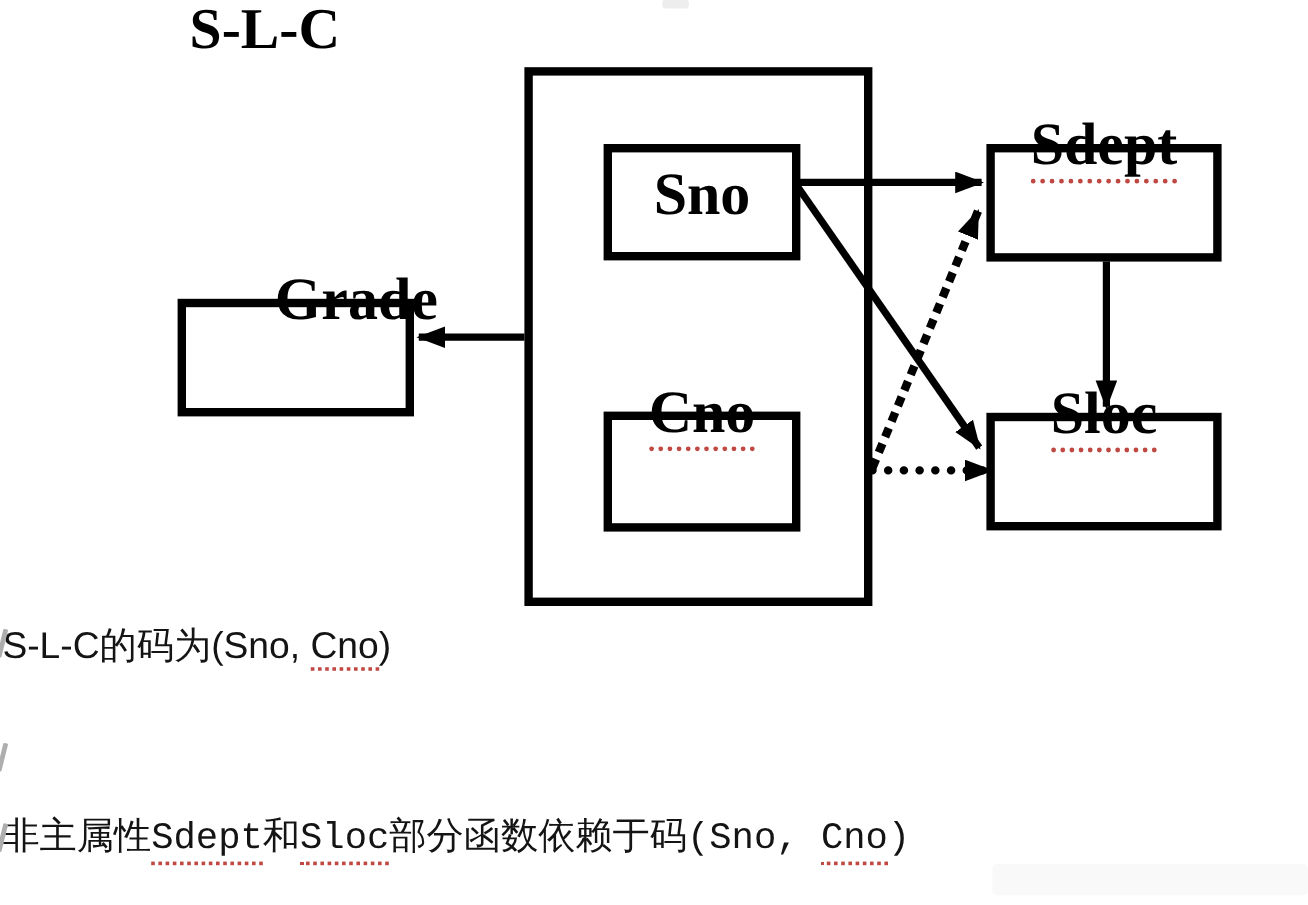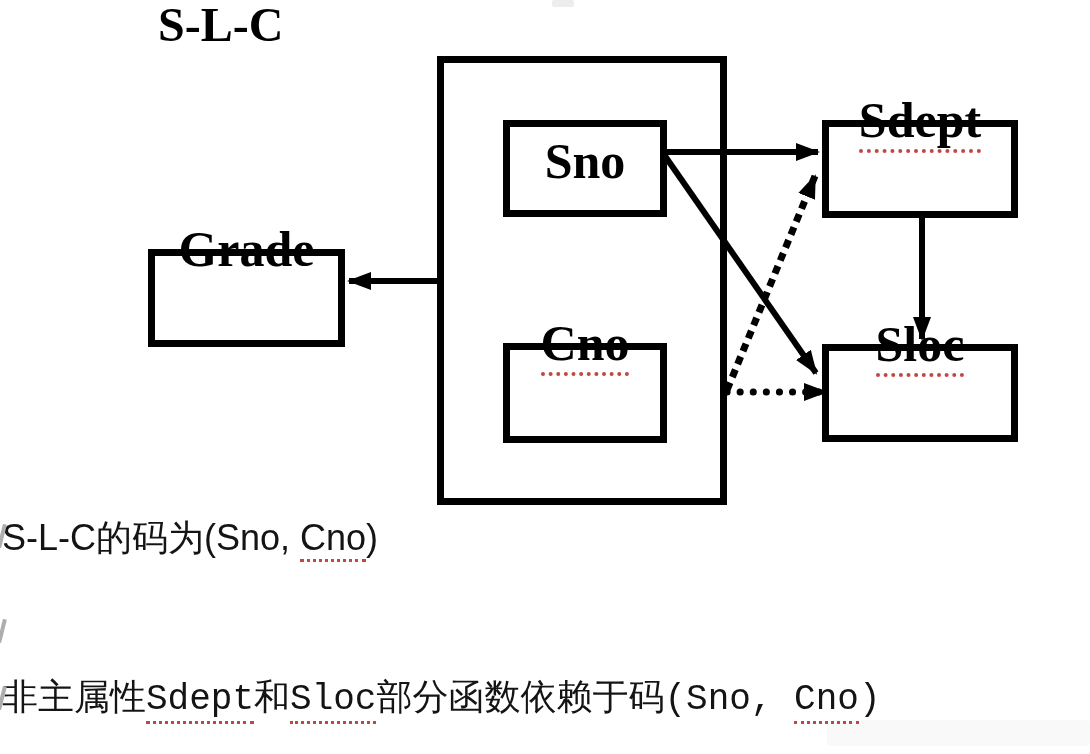--- a/index.html
+++ b/index.html
@@ -22,21 +22,21 @@
     font-weight:bold; font-size:50px; line-height:46px; color:#000;
     white-space:nowrap;
   }
   .red-ul-big { border-bottom:4px dotted var(--underline,#bf4842); padding-bottom:1px; }
   svg.edges { position:absolute; left:0; top:0; z-index:2; }
   .edge-solid  { stroke:#000; stroke-width:6; fill:none; }
   .edge-dashed { stroke:#000; stroke-width:7; fill:none; stroke-dasharray:8 6; }
   .edge-dotted { stroke:#000; stroke-width:7; fill:none; stroke-dasharray:0.1 13; stroke-linecap:round; }
   .notes { position:absolute; left:0; top:0; width:100%; z-index:4; }
   .note {
-    position:absolute; left:2px; font-size:36px; line-height:40px; color:#141414;
+    position:absolute; left:2px; font-size:31px; line-height:40px; color:#141414;
     white-space:nowrap;
   }
   .note:nth-of-type(1){ top:518px; }
   .note:nth-of-type(2){ top:613px; }
   .note:nth-of-type(3){ top:680px;font-family:Liberation Mono, monospace; }
   .red-ul { border-bottom:3px dotted var(--underline,#bf4842); padding-bottom:1px; }
   .bullet-sliver {
     position:absolute; left:-2px; top:6px; width:4px; height:24px;
     background:#aeaeae; transform:rotate(14deg); border-radius:1px;
   }
@@ -58,21 +58,21 @@
 
   <div class="page-title">S-L-C</div>
 
   <div id="diagram">
       <div class="box" style="left: 437px; top: 56px; width: 290px; height: 449px;"></div>
       <div class="box" style="left: 503px; top: 120px; width: 164px; height: 97px;"></div>
       <div class="node-label" style="left: 483px; top: 97px; width: 204px; margin-top: 41px;"><span>Sno</span></div>
       <div class="box" style="left: 503px; top: 343px; width: 164px; height: 100px;"></div>
       <div class="node-label" style="left: 483px; top: 320px; width: 204px;"><span class="red-ul-big">Cno</span></div>
       <div class="box" style="left: 148px; top: 249px; width: 197px; height: 98px;"></div>
-      <div class="node-label" style="left: 128px; top: 226px; width: 237px;"><span>Grade</span></div>
+      <div class="node-label" style="left: 128px; top: 226px; width: 237px; text-align: right;"><span>Grade</span></div>
       <div class="box" style="left: 822px; top: 120px; width: 196px; height: 98px;"></div>
       <div class="node-label" style="left: 802px; top: 97px; width: 236px;"><span class="red-ul-big">Sdept</span></div>
       <div class="box" style="left: 822px; top: 344px; width: 196px; height: 98px;"></div>
       <div class="node-label" style="left: 802px; top: 321px; width: 236px;"><span class="red-ul-big">Sloc</span></div>
     </div>
 
   <svg class="edges" width="1090" height="754" aria-hidden="true">
     <defs>
       <marker id="arrow" markerUnits="userSpaceOnUse" markerWidth="28" markerHeight="22" refX="22" refY="9" orient="auto">
         <path d="M0,0 L24,9 L0,18 z" fill="#000"></path>

